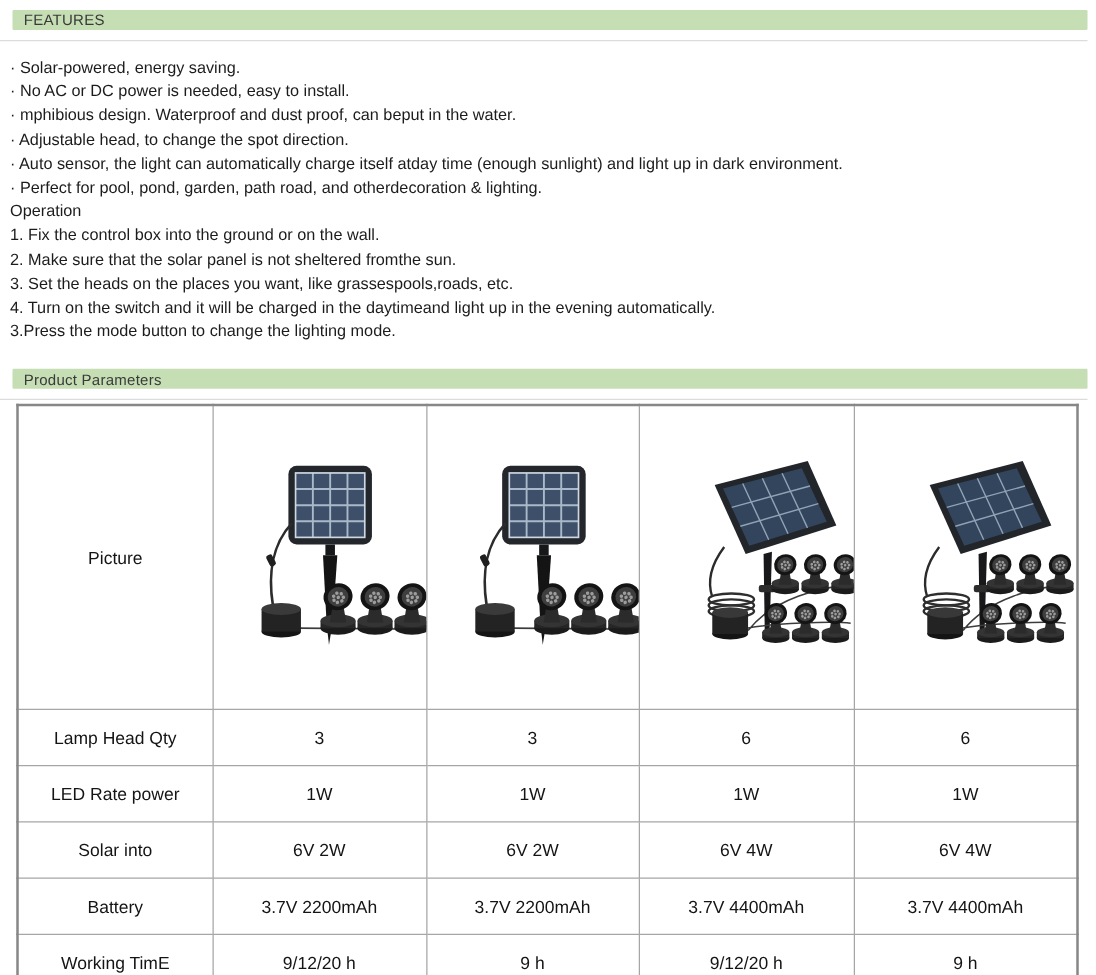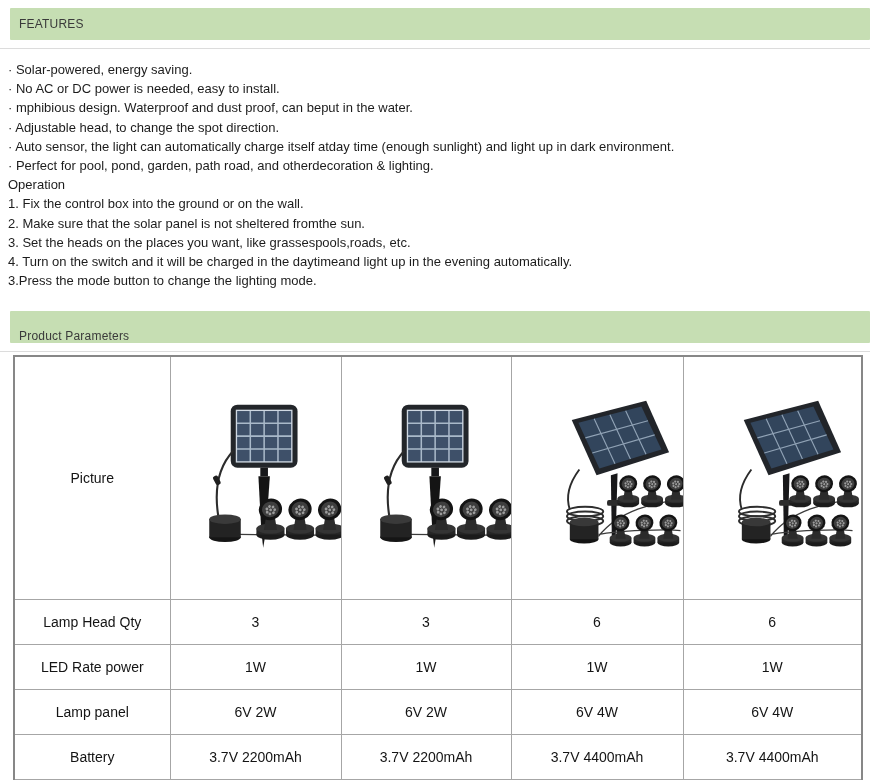--- a/index.html
+++ b/index.html
@@ -2,21 +2,21 @@
 <html><head>
 <meta charset="utf-8">
 <style>
   html,body{margin:0;padding:0;background:#fff;}
   .page{
     width:877px;height:780px;background:#ffffff;position:relative;
     font-family:"Liberation Sans","DejaVu Sans",sans-serif;color:#1d1d1d;
     overflow:hidden;
   }
   .bar{
-    height:32px;margin:0 7px 0 10px;background:#c6deb3;
+    height:16px;margin:0 7px 0 10px;background:#c6deb3;
     display:flex;align-items:center;padding-left:9px;box-sizing:border-box;
     border-radius:1px;
   }
   .bar span{font-size:12px;color:#3a3a3a;letter-spacing:.2px;}
   .bar.first{margin-top:8px;}
   .bar.second{margin-top:21px;align-items:flex-end;}
   .rule{height:0;border-bottom:1px solid #dcdcdc;margin:8px 7px 0 0;}
   .features{margin:11px 10px 0 8px;font-size:13px;line-height:19.2px;color:#1c1c1c;}
   .fline{white-space:nowrap;}
   table.params{
@@ -176,21 +176,21 @@
       <td>6</td>
     </tr>
     <tr class="r-power">
       <td>LED Rate power</td>
       <td>1W</td>
       <td>1W</td>
       <td>1W</td>
       <td>1W</td>
     </tr>
     <tr class="r-solar">
-      <td>Lamp panel</td>
+      <td>Solar into</td>
       <td>6V 2W</td>
       <td>6V 2W</td>
       <td>6V 4W</td>
       <td>6V 4W</td>
     </tr>
     <tr class="r-batt">
       <td>Battery</td>
       <td>3.7V 2200mAh</td>
       <td>3.7V 2200mAh</td>
       <td>3.7V 4400mAh</td>

